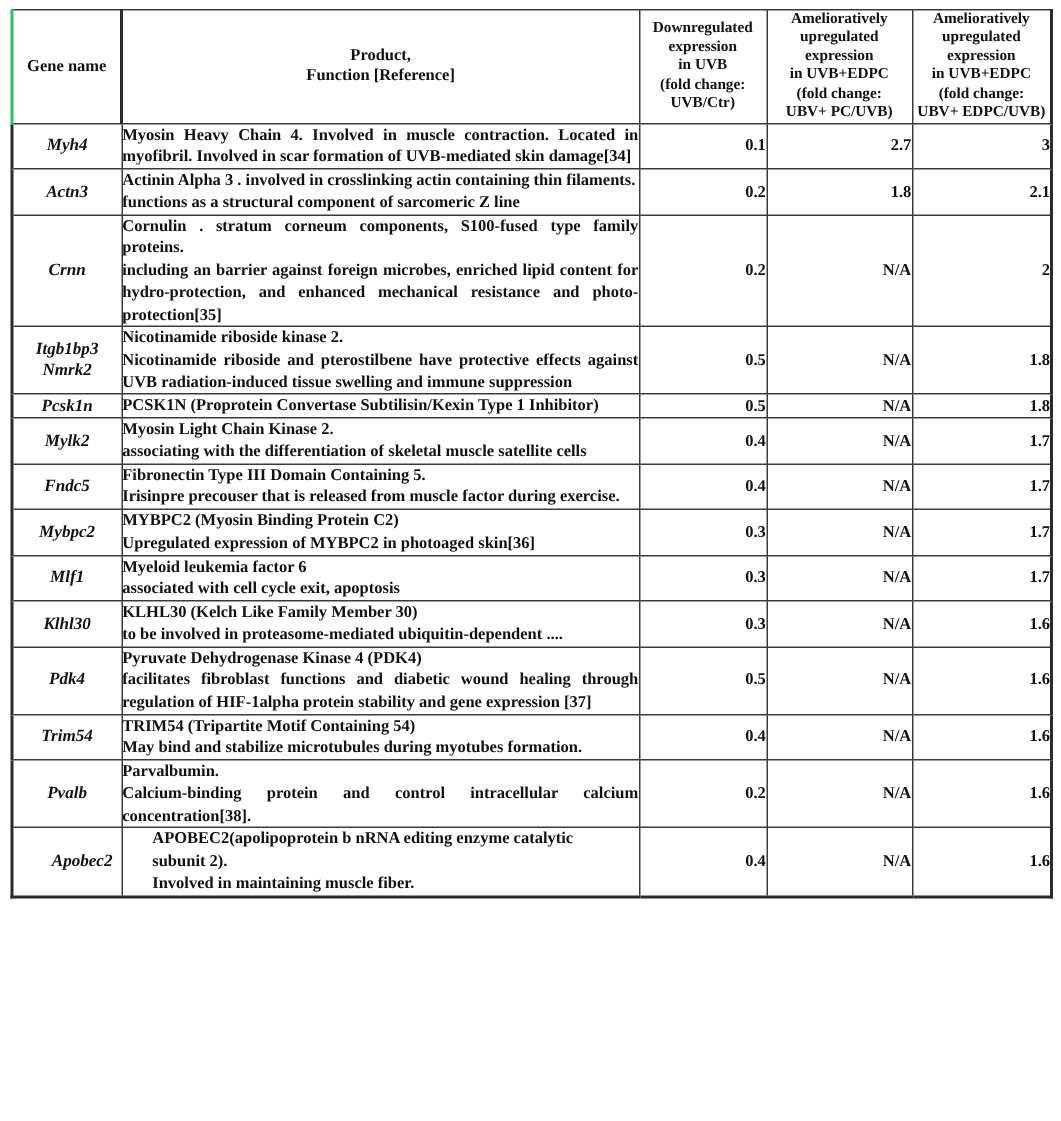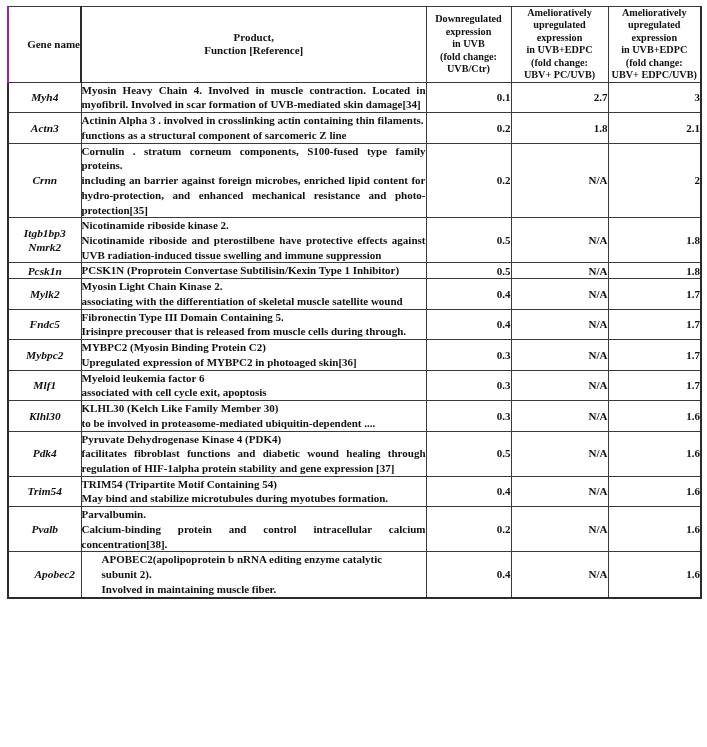--- a/index.html
+++ b/index.html
@@ -54,21 +54,21 @@
     font-size: 10.2px;
     border-bottom: 3px double #2b2b2b;
     border-top: 2px solid #2b2b2b;
   }
   thead th.h-gene { font-size: 11px; }
   thead th.h-product { font-size: 11px; }
   thead th .hline { display: block; white-space: nowrap; }
   thead th.h-gene,
   thead th.h-product { border-left: 2px solid #2b2b2b; }
   thead th.h-edpc { border-right: 2px solid #2b2b2b; }
-  thead th.h-gene { border-left: 2px solid #a21caf; text-align: right; }
+  thead th.h-gene { border-left: 2px solid #22c55e; }
 
   
   tbody td {
     padding: 4px 5px;
   }
   tbody tr td:first-child { border-left: 2px solid #2b2b2b; }
   tbody tr td:last-child  { border-right: 2px solid #2b2b2b; }
   tbody tr:last-child td  { border-bottom: 2px solid #2b2b2b; padding-left: 20px; }
 
   td.gene-cell {
@@ -192,31 +192,31 @@
             <span class="pline">PCSK1N (Proprotein Convertase Subtilisin/Kexin Type 1 Inhibitor)</span>
           </td>
           <td class="num-cell">0.5</td>
           <td class="num-cell">N/A</td>
           <td class="num-cell">1.8</td>
         </tr>
         <tr>
           <td class="gene-cell">Mylk2</td>
           <td class="product-cell">
             <span class="pline">Myosin Light Chain Kinase 2.</span>
-            <span class="pline">associating with the differentiation of skeletal muscle satellite wound</span>
+            <span class="pline">associating with the differentiation of skeletal muscle satellite cells</span>
           </td>
           <td class="num-cell">0.4</td>
           <td class="num-cell">N/A</td>
           <td class="num-cell">1.7</td>
         </tr>
         <tr>
           <td class="gene-cell">Fndc5</td>
           <td class="product-cell">
             <span class="pline">Fibronectin Type III Domain Containing 5.</span>
-            <span class="pline">Irisinpre precouser that is released from muscle cells during through.</span>
+            <span class="pline">Irisinpre precouser that is released from muscle factor during exercise.</span>
           </td>
           <td class="num-cell">0.4</td>
           <td class="num-cell">N/A</td>
           <td class="num-cell">1.7</td>
         </tr>
         <tr>
           <td class="gene-cell">Mybpc2</td>
           <td class="product-cell">
             <span class="pline">MYBPC2 (Myosin Binding Protein C2)</span>
             <span class="pline">Upregulated expression of MYBPC2 in photoaged skin[36]</span>

